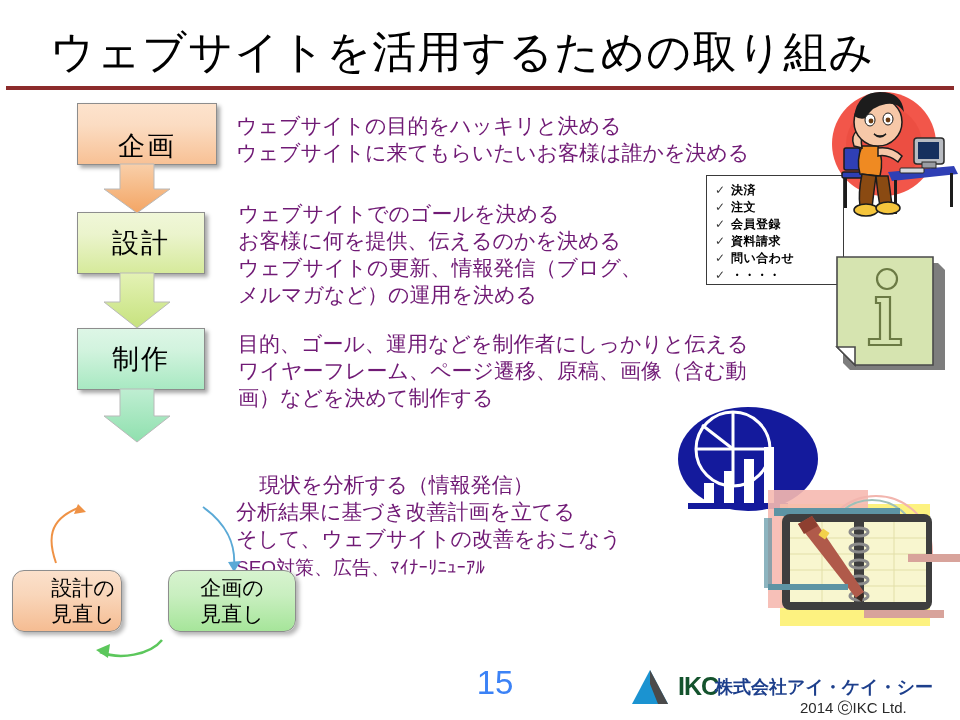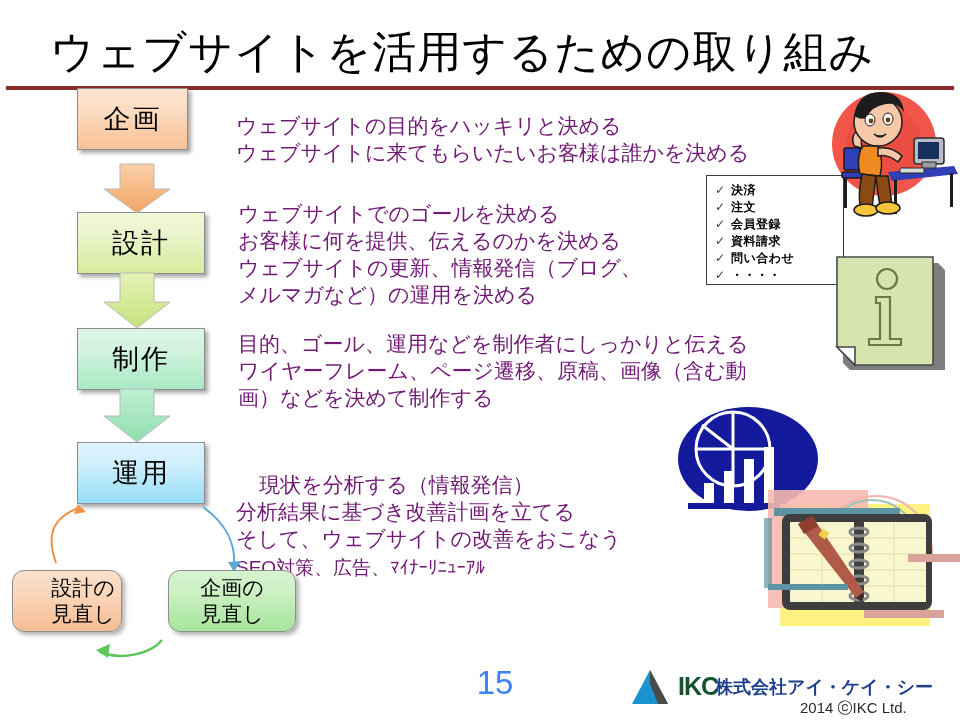--- a/index.html
+++ b/index.html
@@ -17,22 +17,22 @@
   }
 
   
   .flow-box{
     position:absolute;box-sizing:border-box;
     border:1px solid #8d8d8d;
     display:flex;align-items:center;justify-content:center;
     font-size:27px;color:#000;letter-spacing:2px;
     box-shadow:3px 3px 4px rgba(0,0,0,.35);
   }
-  #box-kikaku{left:77px;top:88px;width:111px;height:62px;
-    background:linear-gradient(to bottom,#fde3cd 0%,#fbdcc2 35%,#f8c195 100%);}
+  #box-kikaku{left:77px;top:103px;width:140px;height:62px;
+    background:linear-gradient(to bottom,#fde3cd 0%,#fbdcc2 35%,#f8c195 100%);align-items:flex-end;}
   #box-sekkei{left:77px;top:212px;width:128px;height:62px;
     background:linear-gradient(to bottom,#f0f7d8 0%,#ebf4cd 35%,#d6ea9b 100%);}
   #box-seisaku{left:77px;top:328px;width:128px;height:62px;
     background:linear-gradient(to bottom,#ddf6e6 0%,#d2f3de 35%,#a8e9c2 100%);}
   #box-unyou{left:77px;top:442px;width:128px;height:62px;
     background:linear-gradient(to bottom,#ddf4fd 0%,#cfeffc 35%,#95ddf6 100%);}
 
   
   .flow-arrow{position:absolute;}
 
@@ -104,23 +104,20 @@
   <div id="title-rule"></div>
 
   <div class="flow-box" id="box-kikaku">
     <span>企画</span>
   </div>
   <div class="flow-box" id="box-sekkei">
     <span>設計</span>
   </div>
   <div class="flow-box" id="box-seisaku">
     <span>制作</span>
-  </div>
-  <div class="flow-box" id="box-unyou">
-    <span>運用</span>
   </div>
 
   <svg class="flow-arrow" style="left:102px;top:163px;" width="80" height="52">
     <defs>
       <linearGradient id="gOr" x1="0" y1="0" x2="0" y2="1">
         <stop offset="0%" stop-color="#f9cfa9"></stop>
           <stop offset="100%" stop-color="#f3a564"></stop>
       </linearGradient>
     </defs>
     <polygon points="18,1 52,1 52,26 68,26 35,50 2,26 18,26" fill="url(#gOr)" stroke="#b9b9b9" stroke-width="1"></polygon>

